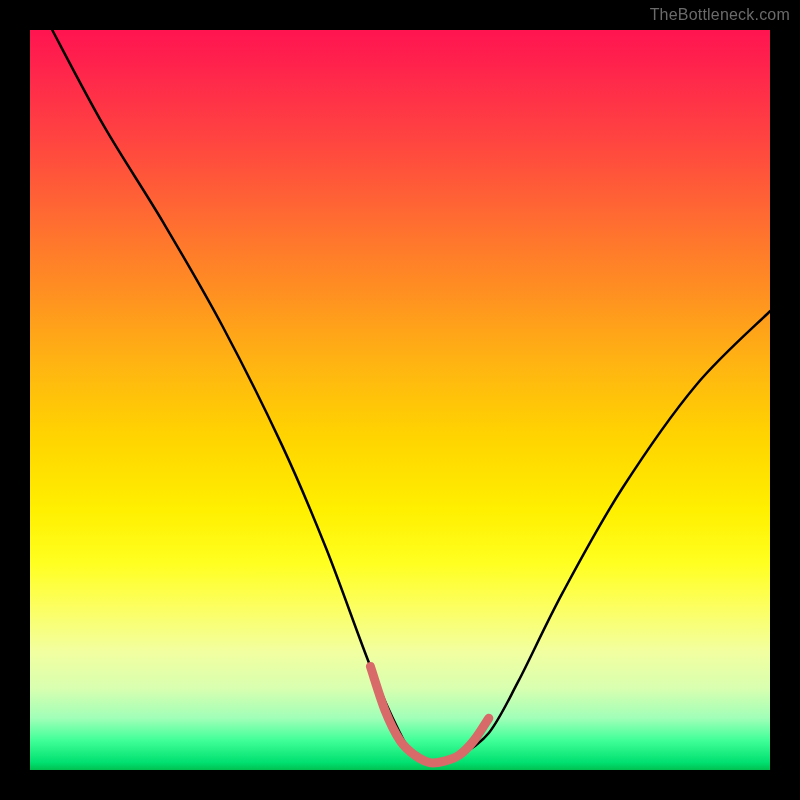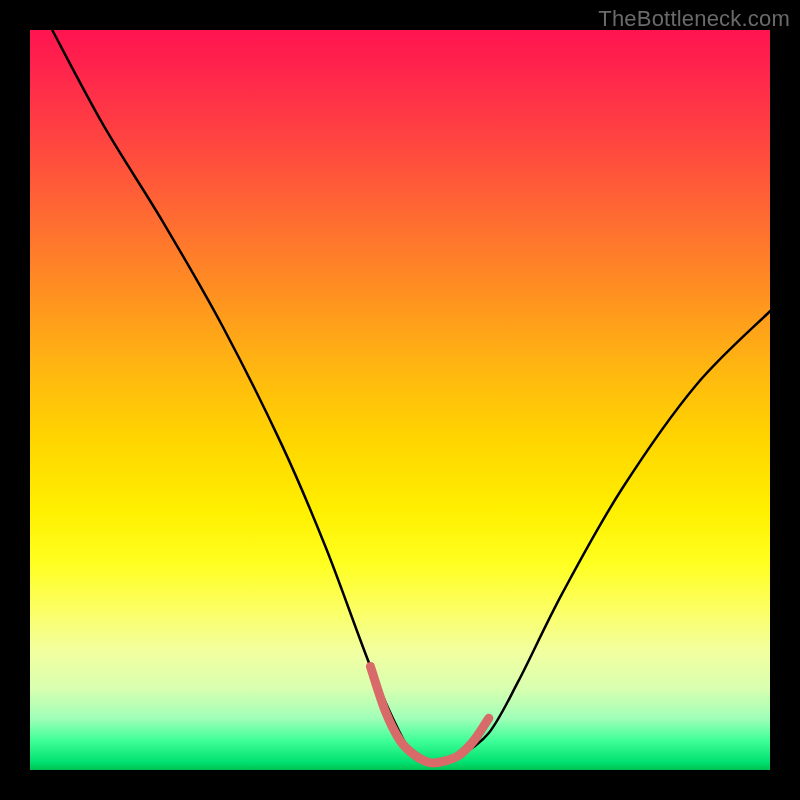--- a/index.html
+++ b/index.html
@@ -39,21 +39,21 @@
       #a0ffb8 93%,
       #40ff98 96%,
       #00e070 99%,
       #00c050 100%);
   }
   .watermark {
     position: absolute;
     top: 6px;
     right: 10px;
     color: #6a6a6a;
-    font-size: 22px;
+    font-size: 16px;
     font-weight: 500;
     letter-spacing: 0.2px;
     user-select: none;
   }
   svg.curves {
     position: absolute;
     inset: 0;
     width: 100%;
     height: 100%;
   }

